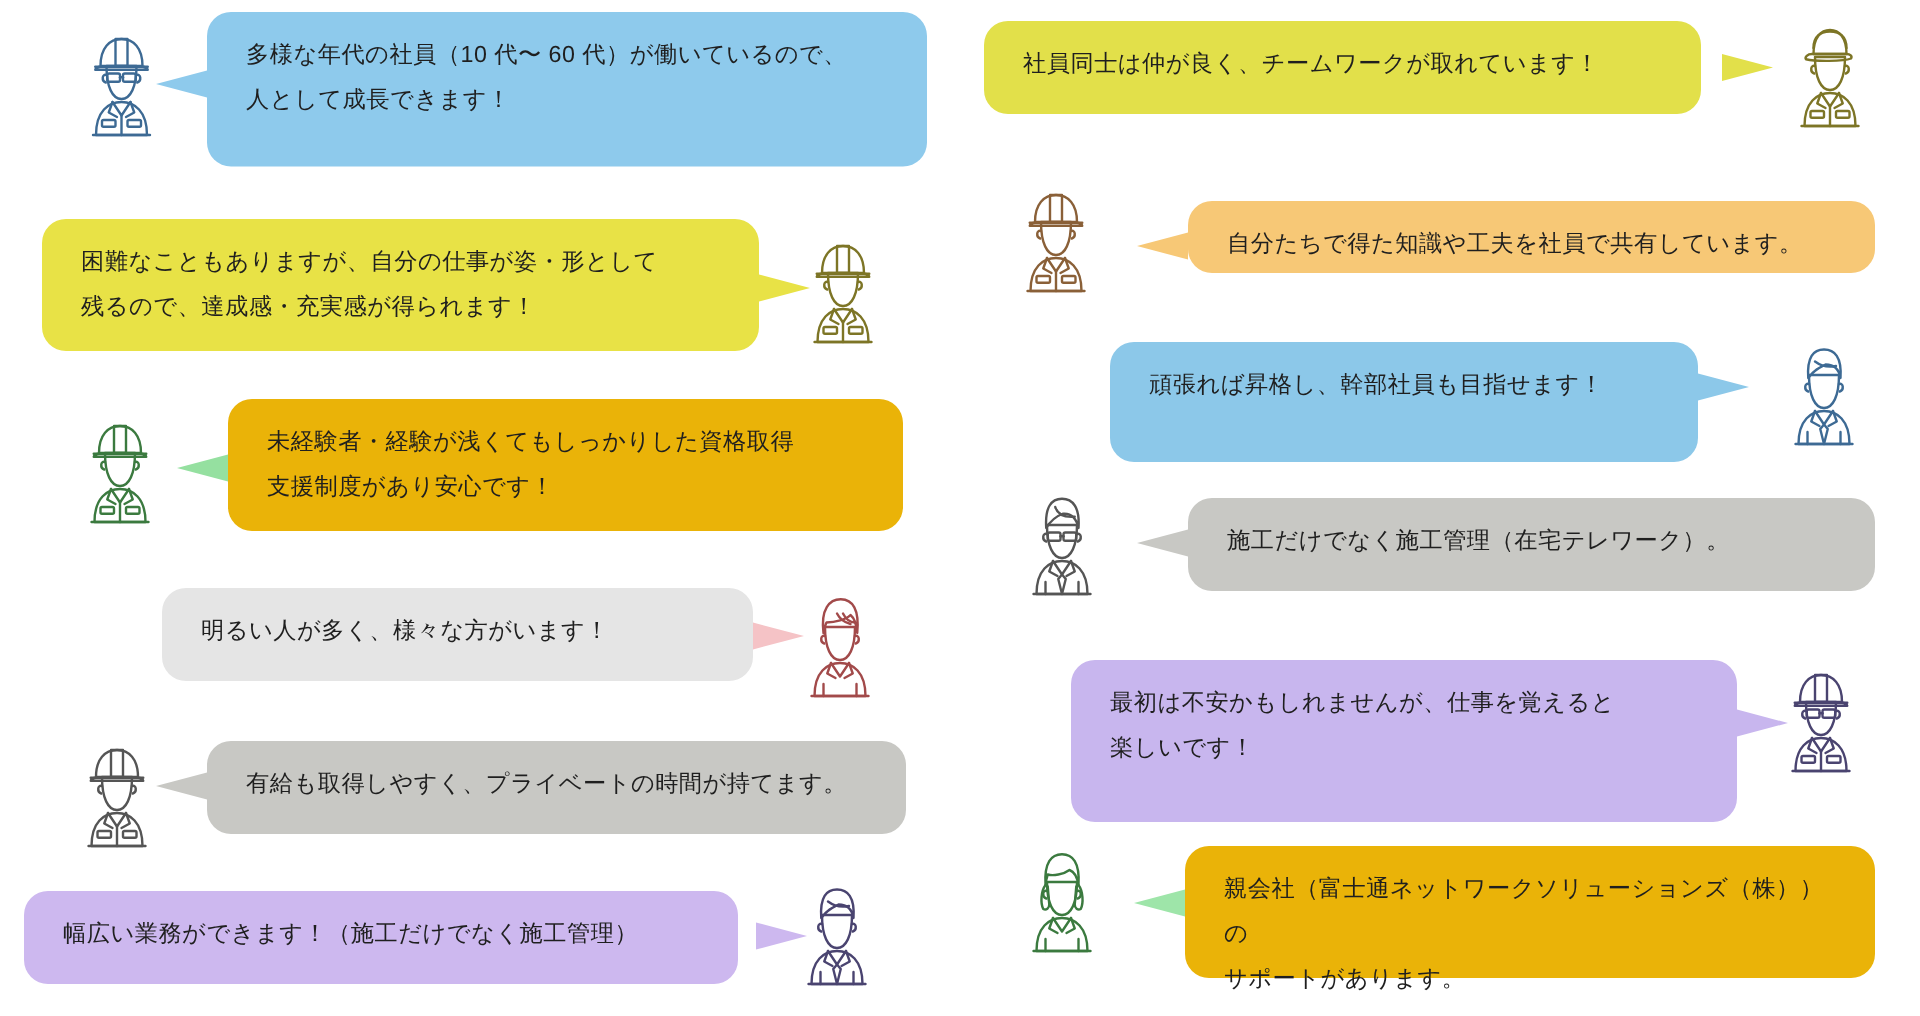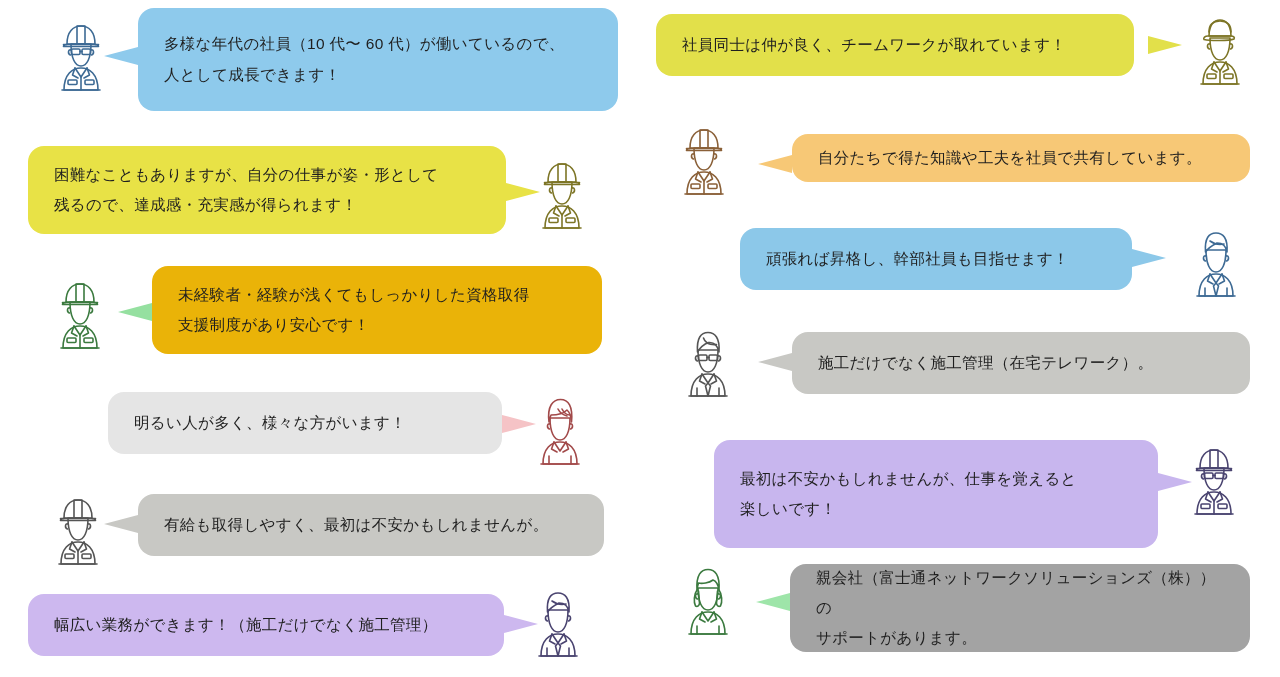--- a/index.html
+++ b/index.html
@@ -32,21 +32,21 @@
   .avatar svg {
     display: block;
     width: 72px;
     height: 80px;
   }
   .bubble {
     position: absolute;
     box-sizing: border-box;
     border-radius: 16px;
     display: flex;
-    align-items: center;
+    align-items: flex-start;
     padding: 14px 26px;
   }
   .bubble .txt {
     font-size: 15.5px;
     line-height: 1.95;
     letter-spacing: 0.02em;
     color: #1f1f1f;
     white-space: pre-line;
     font-family: "Liberation Sans", "DejaVu Sans", sans-serif;
   }
@@ -187,21 +187,21 @@
           <line x1="17" y1="76" x2="55" y2="76"></line>
           <path d="M30 54 L36 63 L42 54"></path>
           <path d="M30 54 L27.5 61 L33 64"></path>
           <path d="M42 54 L44.5 61 L39 64"></path>
           <rect x="23" y="66" width="9" height="4.5" rx="1"></rect>
           <rect x="40" y="66" width="9" height="4.5" rx="1"></rect>
           <line x1="36" y1="63" x2="36" y2="76"></line>
         </svg>
       </div>
       <div class="bubble" style="left: 138px; top: 494px; width: 466px; height: 62px; background: rgb(200, 200, 196);">
-        <span class="txt">有給も取得しやすく、最初は不安かもしれませんが。</span>
+        <span class="txt">有給も取得しやすく、プライベートの時間が持てます。</span>
       </div>
       <div class="tail left" style="top: 515px; left: 104px; border-right: 34px solid rgb(200, 200, 196);"></div>
     </div>
     <div class="testimonial" style="left: 0px; top: 0px;">
       <div class="avatar" style="left: 522px; top: 580px;">
         <svg viewBox="0 0 72 80" fill="none" stroke="#4a4470" stroke-width="1.6" stroke-linecap="round" stroke-linejoin="round">
           <path d="M25.5 32 C24.5 18 29 13 36 13 C43 13 48 18 47 32 C46 26 43 23 37 23 C33 25 29 27 25.5 32 Z"></path>
           <path d="M30 21 C34 24 39 25 44 24"></path>
           <path d="M26 30 C26 44 30 52 36 52 C42 52 46 44 46 30 Z"></path>
           <path d="M26 36 C23 35 22.5 40 25.5 41"></path>
@@ -209,21 +209,21 @@
           <path d="M19 76 C19 60 27.5 54 36 54 C44.5 54 53 60 53 76 Z"></path>
           <line x1="17" y1="76" x2="55" y2="76"></line>
           <path d="M30 54 L36 63 L42 54"></path>
           <path d="M30 54 L27.5 61 L33 64"></path>
           <path d="M42 54 L44.5 61 L39 64"></path>
           <path d="M36 63 L33.5 66 L36 76 L38.5 66 Z"></path>
           <line x1="25" y1="68" x2="25" y2="76"></line>
           <line x1="47" y1="68" x2="47" y2="76"></line>
         </svg>
       </div>
-      <div class="bubble" style="left: 28px; top: 594px; width: 476px; height: 62px; background: rgb(205, 184, 239);">
+      <div class="bubble" style="left: 16px; top: 594px; width: 476px; height: 62px; background: rgb(205, 184, 239);">
         <span class="txt">幅広い業務ができます！（施工だけでなく施工管理）</span>
       </div>
       <div class="tail right" style="top: 615px; left: 504px; border-left: 34px solid rgb(205, 184, 239);"></div>
     </div>
     <div class="testimonial" style="left: 0px; top: 0px;">
       <div class="avatar" style="left: 1184px; top: 8px;">
         <svg viewBox="0 0 72 80" fill="none" stroke="#7d7526" stroke-width="1.6" stroke-linecap="round" stroke-linejoin="round">
           <path d="M25 28 C25 17 30 12 36 12 C42 12 47 17 47 28 Z"></path>
           <path d="M25 24 C25 16 30 13 36 13 C42 13 47 16 47 24"></path>
           <path d="M24 28 C21 28 19 30 20 31.5 C26 33 45 33 50 31 C51 29.5 49.5 28 47 28 Z"></path>
@@ -281,21 +281,21 @@
           <path d="M19 76 C19 60 27.5 54 36 54 C44.5 54 53 60 53 76 Z"></path>
           <line x1="17" y1="76" x2="55" y2="76"></line>
           <path d="M30 54 L36 63 L42 54"></path>
           <path d="M30 54 L27.5 61 L33 64"></path>
           <path d="M42 54 L44.5 61 L39 64"></path>
           <path d="M36 63 L33.5 66 L36 76 L38.5 66 Z"></path>
           <line x1="25" y1="68" x2="25" y2="76"></line>
           <line x1="47" y1="68" x2="47" y2="76"></line>
         </svg>
       </div>
-      <div class="bubble" style="left: 740px; top: 228px; width: 392px; height: 62px; background: rgb(140, 200, 233);">
+      <div class="bubble" style="left: 740px; top: 228px; width: 392px; height: 80px; background: rgb(140, 200, 233);">
         <span class="txt">頑張れば昇格し、幹部社員も目指せます！</span>
       </div>
       <div class="tail right" style="top: 249px; left: 1132px; border-left: 34px solid rgb(140, 200, 233);"></div>
     </div>
     <div class="testimonial" style="left: 0px; top: 0px;">
       <div class="avatar" style="left: 672px; top: 320px;">
         <svg viewBox="0 0 72 80" fill="none" stroke="#555555" stroke-width="1.6" stroke-linecap="round" stroke-linejoin="round">
           <path d="M25.5 32 C24.5 18 29 12.5 36 12.5 C43 12.5 48 18 47 32 C45.5 25 42 22 36.5 22.5 C32.5 24 28.5 27 25.5 32 Z"></path>
           <path d="M31.5 18 C33 23 38 25 44.5 24.5"></path>
           <path d="M26 30 C26 44 30 52 36 52 C42 52 46 44 46 30 Z"></path>
@@ -359,19 +359,19 @@
           <path d="M46 36 C49 35 49.5 40 46.5 41"></path>
           <path d="M19 76 C19 60 27.5 54 36 54 C44.5 54 53 60 53 76 Z"></path>
           <line x1="17" y1="76" x2="55" y2="76"></line>
           <path d="M30 54 L36 63 L42 54"></path>
           <path d="M30 54 L27.5 61 L33 64"></path>
           <path d="M42 54 L44.5 61 L39 64"></path>
           <line x1="25" y1="68" x2="25" y2="76"></line>
           <line x1="47" y1="68" x2="47" y2="76"></line>
         </svg>
       </div>
-      <div class="bubble" style="left: 790px; top: 564px; width: 460px; height: 88px; background: #a3a3a3;">
+      <div class="bubble" style="left: 790px; top: 564px; width: 460px; height: 88px; background: #eab308;">
         <span class="txt">親会社（富士通ネットワークソリューションズ（株））の
 サポートがあります。</span>
       </div>
       <div class="tail left" style="top: 593px; left: 756px; border-right: 34px solid rgb(158, 229, 169);"></div>
     </div>
   </div>
 
 </body></html>

